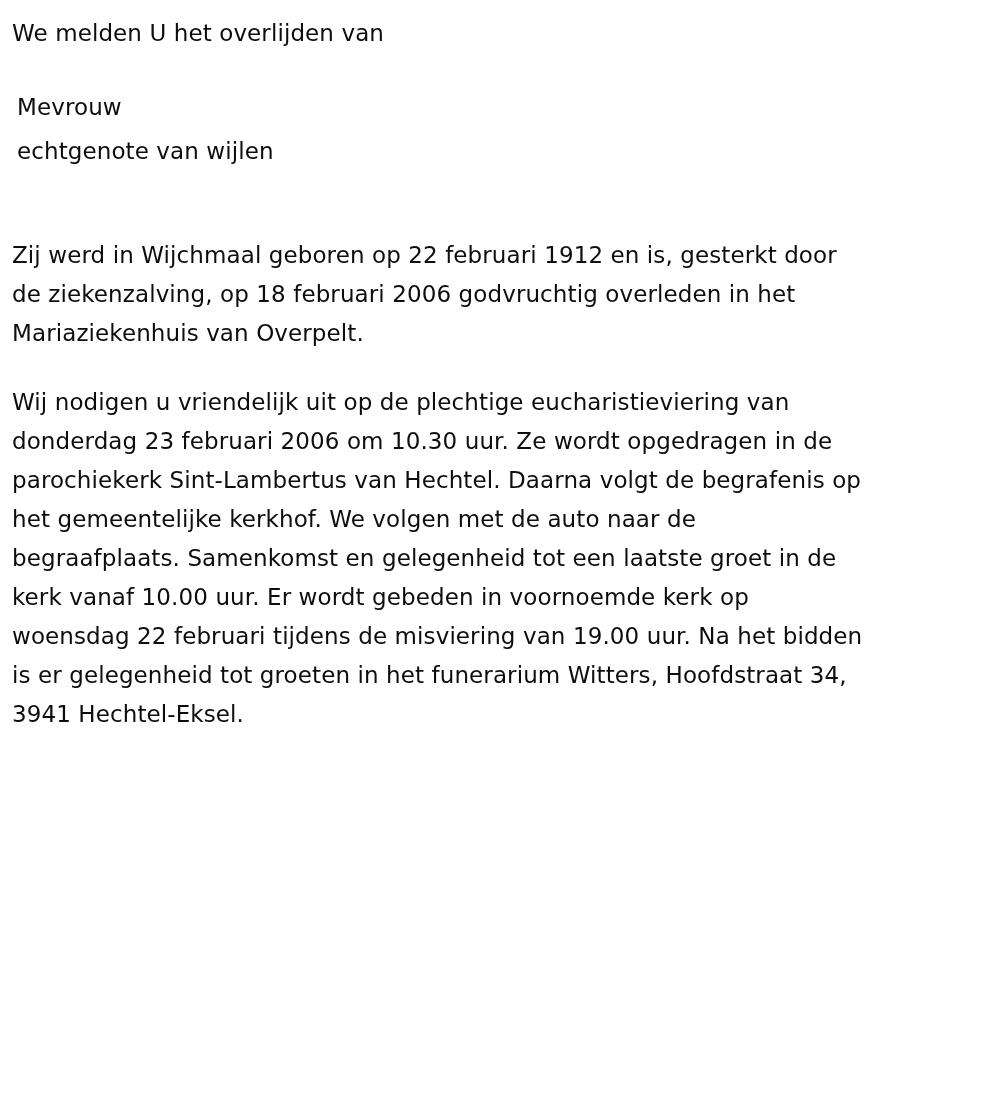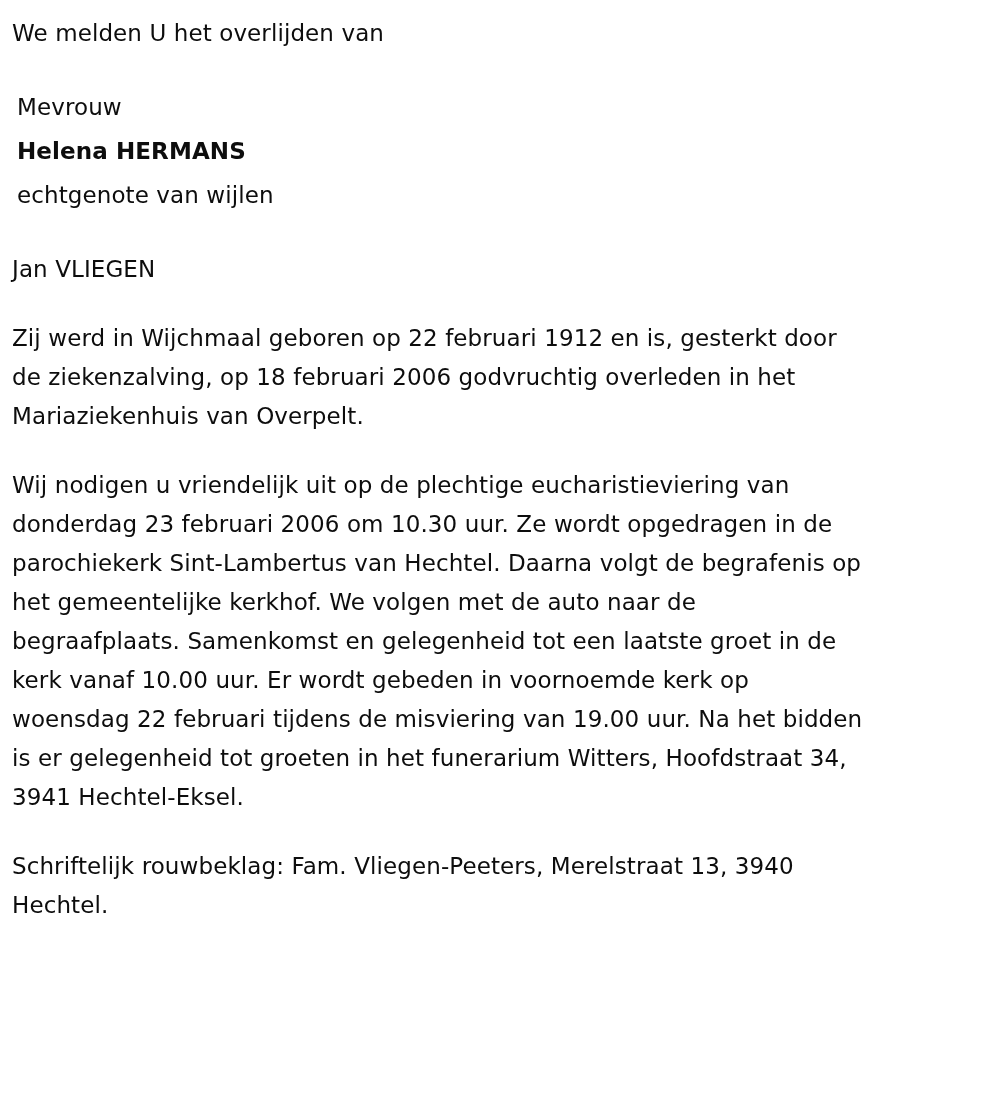--- a/index.html
+++ b/index.html
@@ -42,35 +42,32 @@
 </head>
 <body>
 
 <div class="page">
 
   <p class="block">We melden U het overlijden van</p>
 
   <div class="gap"></div>
 
   <p class="block tight">Mevrouw</p>
-  <p class="block tight name">Helena HERMANS</p>
   <p class="block tight">echtgenote van wijlen</p>
 
   <div class="gap"></div>
 
-  <p class="block">Jan VLIEGEN</p>
 
   <div class="gap"></div>
 
   <p class="block">Zij werd in Wijchmaal geboren op 22 februari 1912 en is, gesterkt door de ziekenzalving, op 18 februari 2006 godvruchtig overleden in het Mariaziekenhuis van Overpelt.</p>
 
   <div class="gap"></div>
 
   <p class="block">Wij nodigen u vriendelijk uit op de plechtige eucharistieviering van donderdag 23 februari 2006 om 10.30 uur. Ze wordt opgedragen in de parochiekerk Sint-Lambertus van Hechtel. Daarna volgt de begrafenis op het gemeentelijke kerkhof. We volgen met de auto naar de begraafplaats. Samenkomst en gelegenheid tot een laatste groet in de kerk vanaf 10.00 uur. Er wordt gebeden in voornoemde kerk op woensdag 22 februari tijdens de misviering van 19.00 uur. Na het bidden is er gelegenheid tot groeten in het funerarium Witters, Hoofdstraat 34, 3941 Hechtel-Eksel.</p>
 
   <div class="gap"></div>
 
-  <p class="block">Schriftelijk rouwbeklag: Fam. Vliegen-Peeters, Merelstraat 13, 3940 Hechtel.</p>
 
   <div class="gap"></div>
 
 
 </div>
 
 </body></html>

